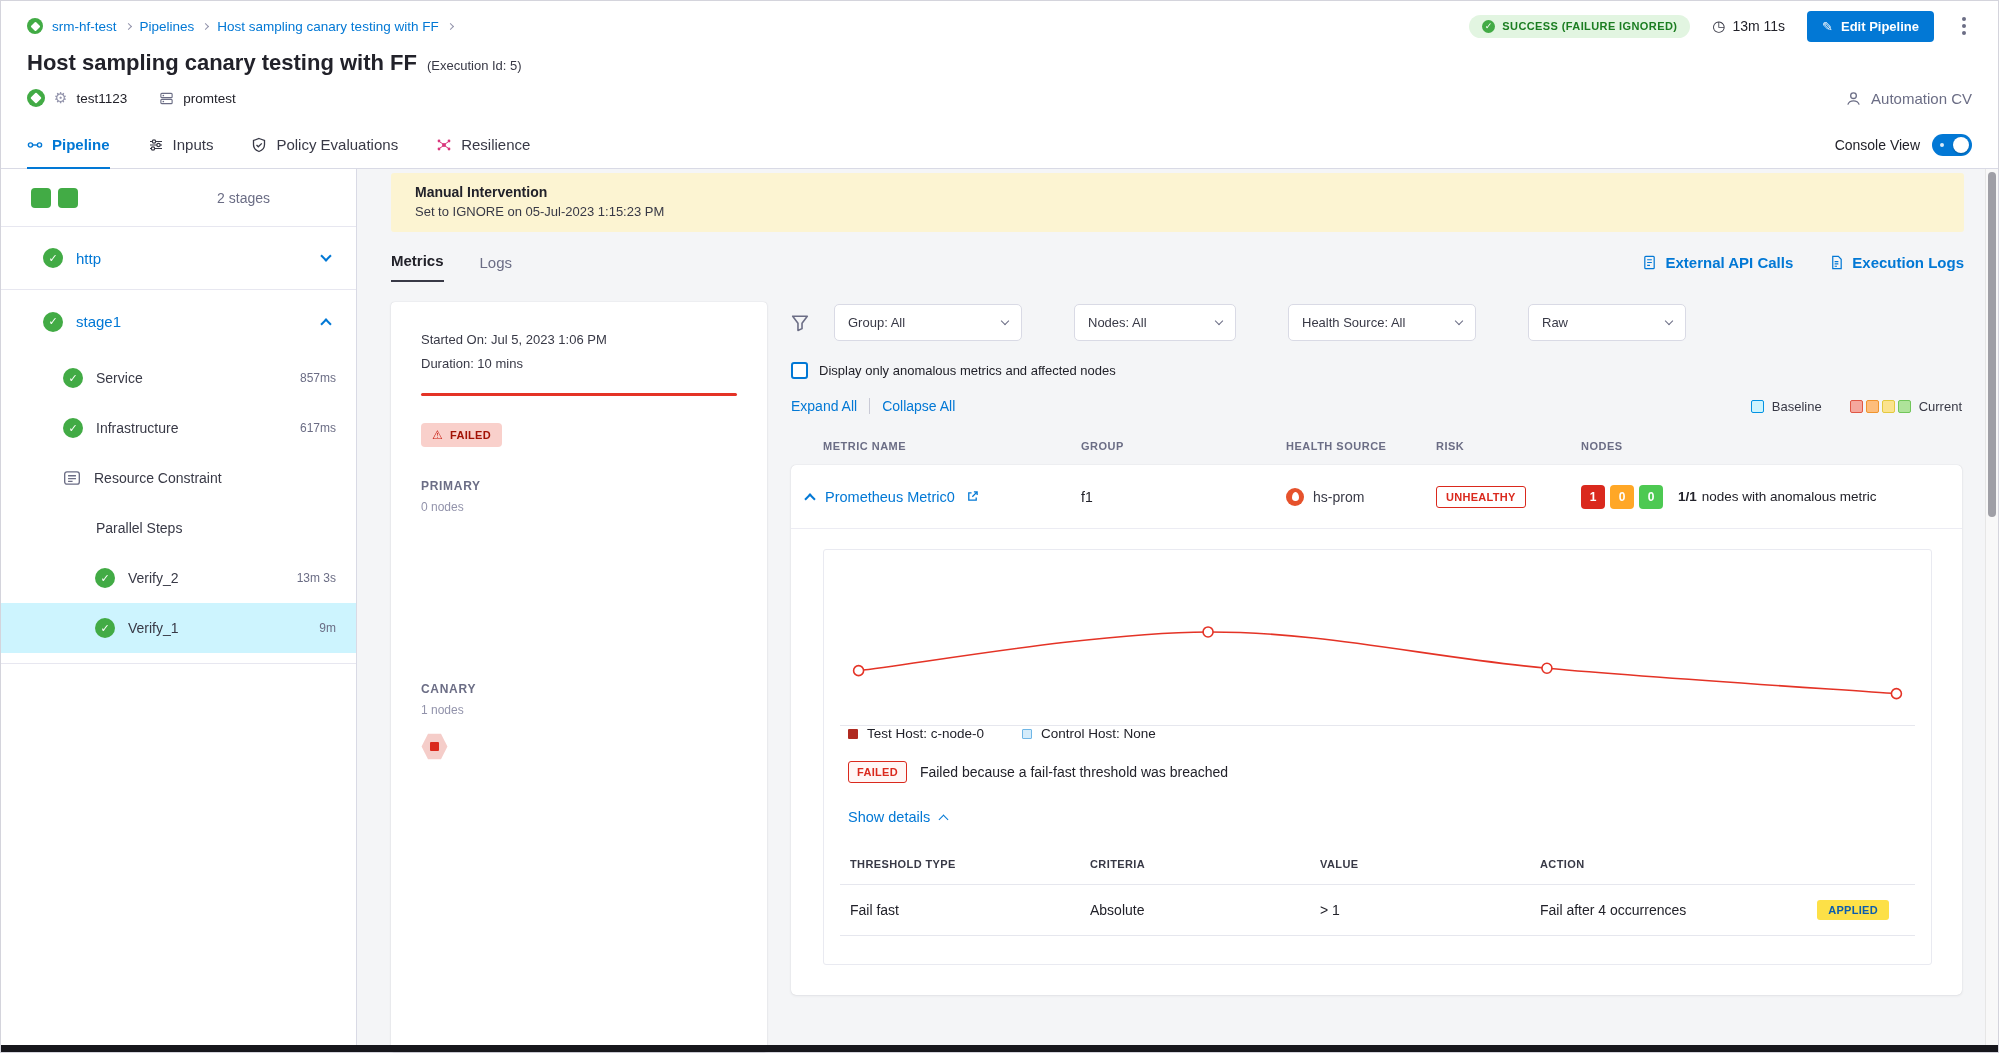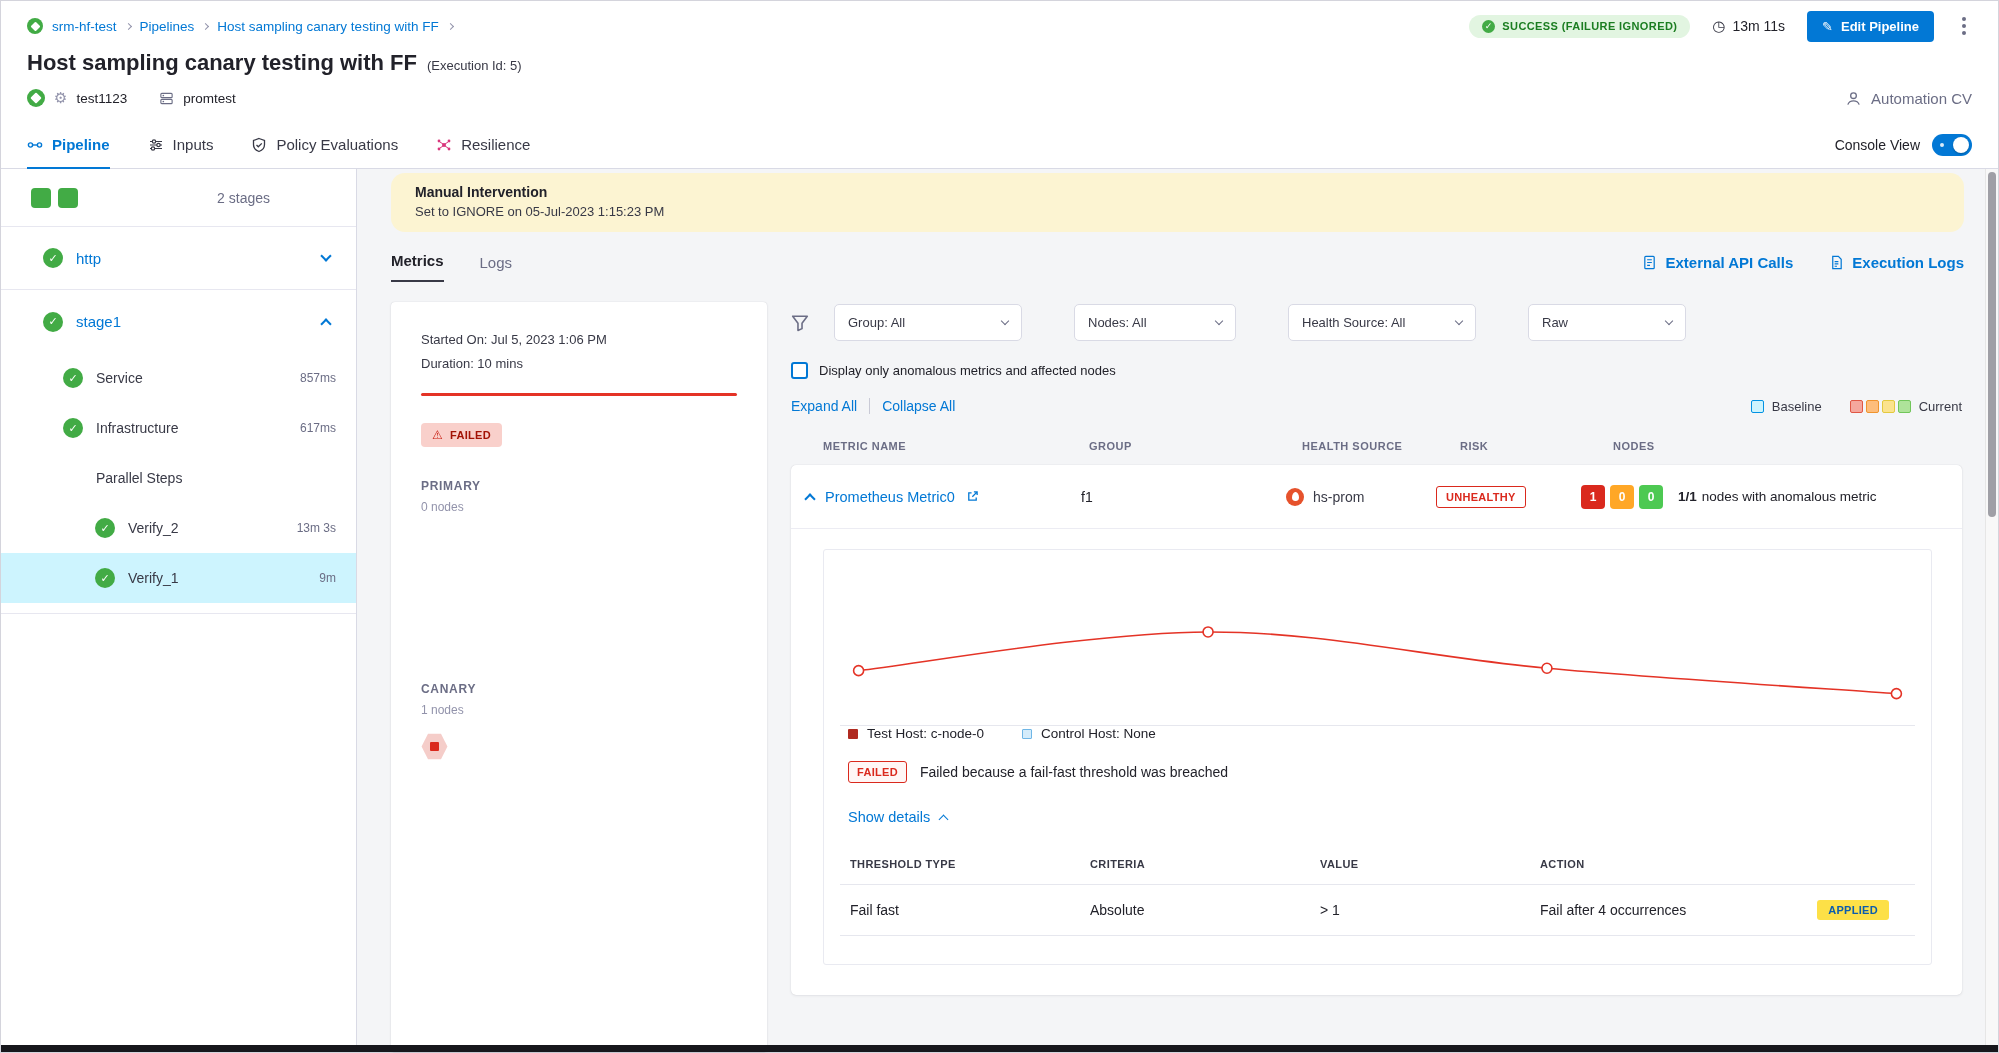--- a/index.html
+++ b/index.html
@@ -62,21 +62,21 @@
   .check { width:20px; height:20px; border-radius:50%; background:#42ab45; color:#fff; display:inline-flex; align-items:center; justify-content:center; font-size:11px; font-weight:bold; flex-shrink:0; }
   .steps { padding-bottom:10px; border-bottom:1px solid #e7e7f0; }
   .step-row { height:50px; display:flex; align-items:center; gap:13px; padding:0 20px 0 62px; font-size:14px; color:#383946; cursor:pointer; }
   .step-row .dur { margin-left:auto; font-size:12px; color:#6b6d85; }
   .step-row.indent { padding-left:94px; }
   .step-row.noicon { padding-left:95px; }
   .step-row.selected { background:#cdf4fe; }
 
   
   .main { flex:1; min-width:0; display:flex; flex-direction:column; }
-  .banner { margin:4px 34px 0; background:#fcf4d2; border-radius:14px; padding:11px 24px 13px; }
+  .banner { margin:4px 34px 0; background:#fcf4d2; border-radius:3px; padding:11px 24px 13px; }
   .banner-title { font-size:14px; font-weight:bold; color:#22222a; }
   .banner-sub { font-size:13px; color:#383946; margin-top:4px; }
 
   .content-tabs { display:flex; align-items:flex-end; gap:36px; margin:20px 34px 0; }
   .ctab { font-size:15px; color:#6b6d85; padding-bottom:11px; cursor:pointer; }
   .ctab.active { color:#22222a; font-weight:bold; border-bottom:2px solid #383946; }
   .ctab-links { margin-left:auto; display:flex; gap:36px; }
   .blue-link { display:flex; align-items:center; gap:8px; color:#0278d5; font-size:15px; font-weight:bold; cursor:pointer; padding-bottom:11px; }
 
   .content-body { flex:1; display:flex; gap:24px; margin:20px 36px 0 34px; min-height:0; align-items:stretch; }
@@ -106,21 +106,21 @@
   .expand-row { display:flex; align-items:center; margin-top:19px; font-size:14px; }
   .txt-link { color:#0278d5; cursor:pointer; }
   .vdiv { width:1px; height:16px; background:#c9cad6; margin:0 12px; }
   .legend { margin-left:auto; display:flex; align-items:center; gap:8px; font-size:13px; color:#383946; }
   .sq { width:13px; height:13px; border-radius:2px; }
   .sq.baseline { background:#cdf4fe; border:1px solid #0292e3; }
   .cur-swatches { display:flex; gap:3px; margin-left:20px; }
   .sq.c1{background:#f5a79d;border:1px solid #e05745;} .sq.c2{background:#fdbd7c;border:1px solid #f0942e;}
   .sq.c3{background:#fbe38e;border:1px solid #e3c93f;} .sq.c4{background:#aee39a;border:1px solid #71c65a;}
 
-  .mt-head { display:grid; grid-template-columns:258px 205px 150px 145px 1fr; padding:26px 0 13px 32px; font-size:11px; font-weight:bold; color:#6b6d85; letter-spacing:.5px;gap:8px; }
+  .mt-head { display:grid; grid-template-columns:258px 205px 150px 145px 1fr; padding:26px 0 13px 32px; font-size:11px; font-weight:bold; color:#6b6d85; letter-spacing:.5px; }
   .metric-card { background:#fff; border-radius:5px; box-shadow:0 0 1px rgba(40,41,61,.2), 0 1px 3px rgba(40,41,61,.07); }
   .metric-row { display:grid; grid-template-columns:258px 205px 150px 145px 1fr; align-items:center; height:64px; padding-left:32px; border-bottom:1px solid #ececf3; }
   .mname { display:flex; align-items:center; gap:11px; }
   .mname .chev { margin-left:-17px; cursor:pointer; }
   .metric-link { color:#0278d5; font-size:14.5px; cursor:pointer; }
   .cell { font-size:14px; color:#22222a; }
   .hs-cell { display:flex; align-items:center; gap:9px; font-size:14px; }
   .prom-icon { width:18px; height:18px; border-radius:50%; background:#e6522c; position:relative; flex-shrink:0; }
   .prom-icon::after { content:""; position:absolute; left:5.5px; top:4px; width:7px; height:9.5px; background:#fff; border-radius:50% 50% 50% 50% / 62% 62% 38% 38%; }
   .risk-badge { display:inline-block; border:1px solid #da291d; color:#da291d; background:#fff; font-size:11px; font-weight:bold; letter-spacing:.3px; padding:4px 9px; border-radius:3px; }
@@ -293,20 +293,27 @@
           <span>Service</span>
           <span class="dur">857ms</span>
         </div>
         <div class="step-row">
           <span class="check">
               <span>✓</span>
             </span>
           <span>Infrastructure</span>
           <span class="dur">617ms</span>
         </div>
+        <div class="step-row">
+          <svg viewBox="0 0 16 16" width="18" height="18">
+              <rect x="1.5" y="2.5" width="13" height="11" rx="2" fill="none" stroke="#6b6d85" stroke-width="1.2"></rect>
+              <path d="M4.5 6h7M4.5 8.5h7M4.5 11h4" stroke="#6b6d85" stroke-width="1.2"></path>
+            </svg>
+          <span>Resource Constraint</span>
+        </div>
         <div class="step-row noicon">
           <span>Parallel Steps</span>
         </div>
         <div class="step-row indent">
           <span class="check">
               <span>✓</span>
             </span>
           <span>Verify_2</span>
           <span class="dur">13m 3s</span>
         </div>

